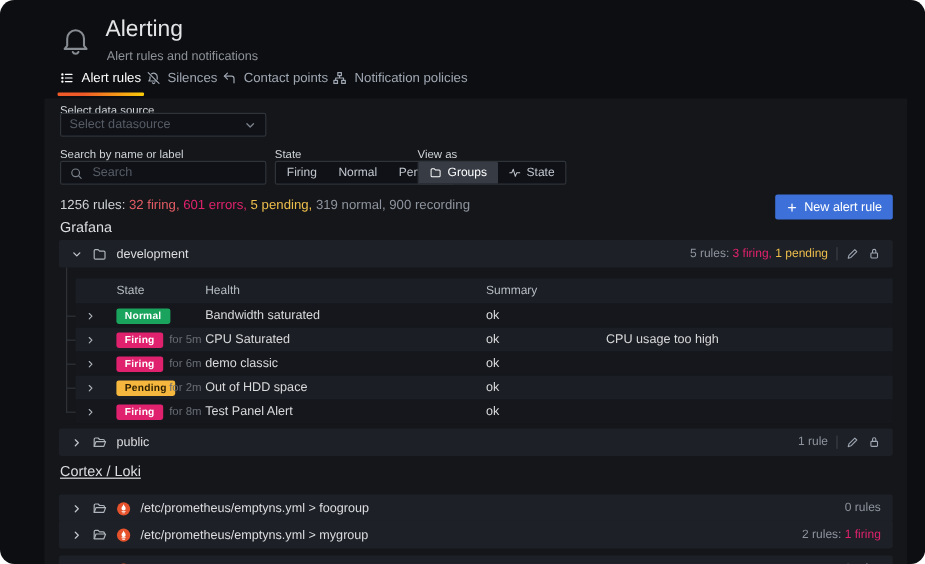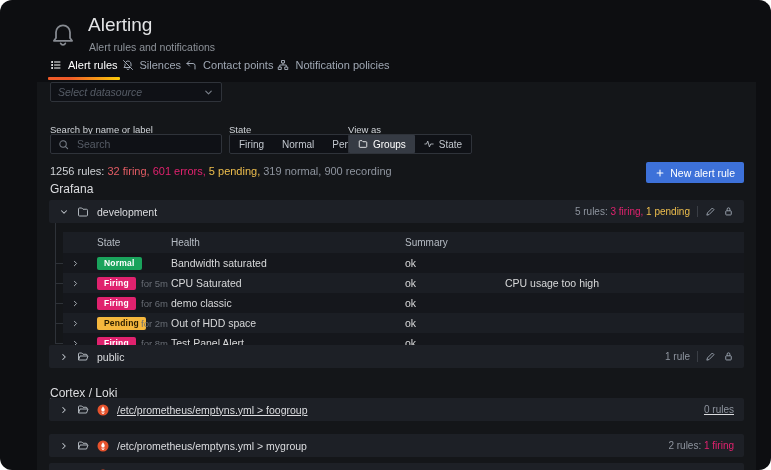--- a/index.html
+++ b/index.html
@@ -131,21 +131,21 @@
           <rect x="15.5" y="16" width="6" height="5"></rect>
         <path d="M12 8v4M5.5 16v-4h13v4"></path>
       </svg>
       <span>Notification policies</span>
     </div>
   </nav>
 
   <main class="panel">
 
     <div class="flt-label" style="left:13px;top:5px;">Select data source</div>
-    <div class="input-box" style="left:13px;top:0;font-style:italic;">
+    <div class="input-box" style="left:13px;top:12px;">
       <span class="ph">Select datasource</span>
       <svg viewBox="0 0 24 24" fill="none" stroke="currentColor" stroke-width="2.5" stroke-linecap="round" stroke-linejoin="round">
           <polyline points="6 9 12 15 18 9"></polyline>
         </svg>
     </div>
 
     <div class="flt-label" style="left:13px;top:42px;">Search by name or label</div>
     <div class="input-box" style="left:13px;top:52px;">
       <svg viewBox="0 0 24 24" fill="none" stroke="currentColor" stroke-width="2.2" stroke-linecap="round">
           <circle cx="11" cy="11" r="7"></circle>
@@ -286,21 +286,21 @@
       </div>
     </div>
 
     <div class="guide-v"></div>
     <div class="guide-h" style="top:181px;"></div>
     <div class="guide-h" style="top:201px;"></div>
     <div class="guide-h" style="top:221px;"></div>
     <div class="guide-h" style="top:241px;"></div>
     <div class="guide-h" style="top:261px;"></div>
 
-    <div class="grp-row" style="top:263px;">
+    <div class="grp-row" style="top:275px;">
       <svg class="chev" viewBox="0 0 24 24" fill="none" stroke="currentColor" stroke-width="2.5" stroke-linecap="round" stroke-linejoin="round">
           <polyline points="9 6 15 12 9 18"></polyline>
         </svg>
       <svg class="fold" viewBox="0 0 24 24" fill="none" stroke="currentColor" stroke-width="2" stroke-linejoin="round">
           <path d="M3 18V6a2 2 0 0 1 2-2h4.5L12 6.5H18a2 2 0 0 1 2 2V10"></path>
           <path d="M3 18l3-8h16l-3 8z"></path>
         </svg>
       <span class="grp-name">public</span>
       <div class="grp-right">
         <span>1 rule</span>
@@ -314,21 +314,21 @@
             <svg viewBox="0 0 24 24" fill="none" stroke="currentColor" stroke-width="2" stroke-linejoin="round">
               <rect x="6" y="10.5" width="12" height="9" rx="1.5"></rect>
               <path d="M9 10.5V7a3 3 0 0 1 6 0v3.5"></path>
             </svg>
           </span>
       </div>
     </div>
 
     <div class="section-title" style="top:304px;text-decoration:underline;">Cortex / Loki</div>
 
-    <div class="grp-row" style="top:316px;text-decoration:underline;">
+    <div class="grp-row" style="top:330px;">
       <svg class="chev" viewBox="0 0 24 24" fill="none" stroke="currentColor" stroke-width="2.5" stroke-linecap="round" stroke-linejoin="round">
           <polyline points="9 6 15 12 9 18"></polyline>
         </svg>
       <svg class="fold" viewBox="0 0 24 24" fill="none" stroke="currentColor" stroke-width="2" stroke-linejoin="round">
           <path d="M3 18V6a2 2 0 0 1 2-2h4.5L12 6.5H18a2 2 0 0 1 2 2V10"></path>
           <path d="M3 18l3-8h16l-3 8z"></path>
         </svg>
       <svg class="prom" viewBox="0 0 24 24">
           <circle cx="12" cy="12" r="11" fill="#e6522c"></circle>
           <path fill="#fff" d="M12 4c.5 3 3.5 4 3.5 7.5a3.5 3.5 0 0 1-7 0C8.5 8 11.5 7 12 4z"></path>

